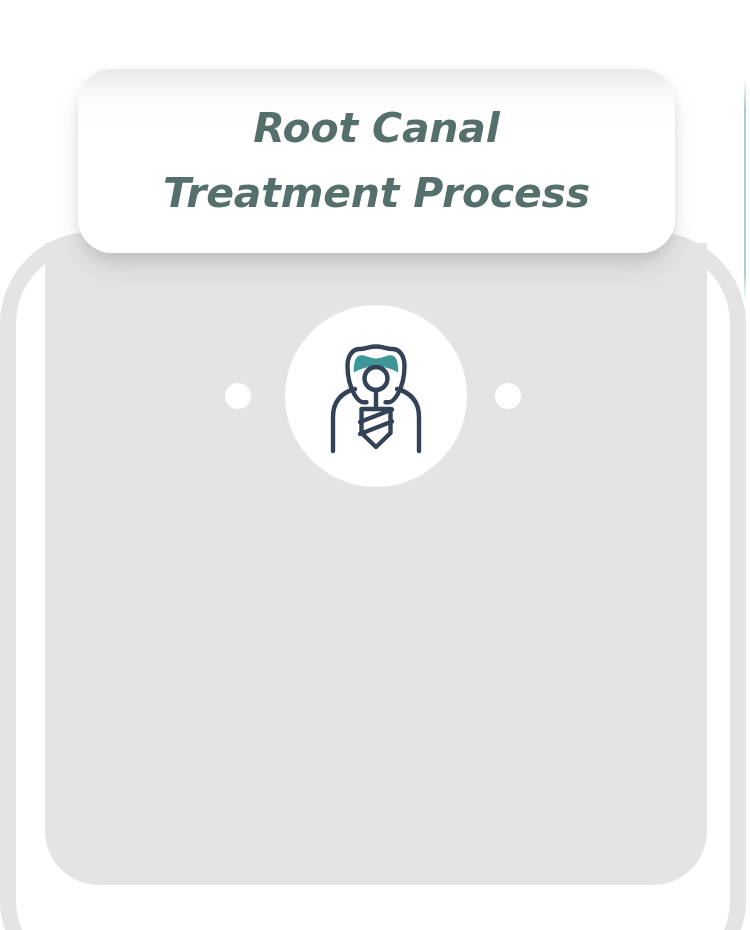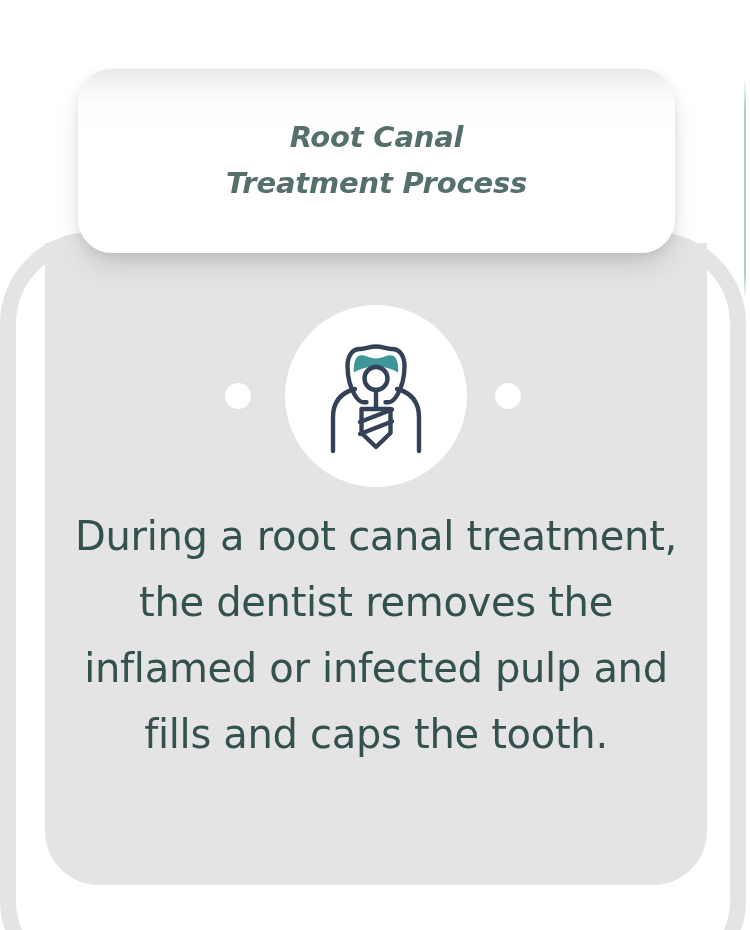--- a/index.html
+++ b/index.html
@@ -90,21 +90,21 @@
   }
 
   .title-text {
     position: relative;
     z-index: 2;
     margin: 0;
     padding: 0 24px;
     font-family: "DejaVu Sans", sans-serif;
     font-style: italic;
     font-weight: 700;
-    font-size: 29px;
+    font-size: 41px;
     line-height: 1.58;
     letter-spacing: -0.2px;
     color: #55706c;
     text-align: center;
     white-space: pre-line;
   }
 
   
   .icon-row {
     position: absolute;
@@ -210,15 +210,14 @@
         <path d="M63 57 L63 76" stroke="#334257" stroke-width="4.4" stroke-linecap="round"></path>
 
         <path d="M48.5 76 L77.5 76 L77.5 100 L63 114 L48.5 100 Z" stroke="#334257" stroke-width="4.4" stroke-linejoin="round" fill="#ffffff"></path>
 
         <path d="M47 89 L79 76.5" stroke="#334257" stroke-width="4.4" stroke-linecap="round"></path>
         <path d="M47 101 L79 88.5" stroke="#334257" stroke-width="4.4" stroke-linecap="round"></path>
       </svg>
     </div>
   </div>
 
-  <p class="body-text">During a root canal treatment, the dentist removes the inflamed or infected pulp and fills and caps the tooth.</p>
 
 </div>
 
 </body></html>

